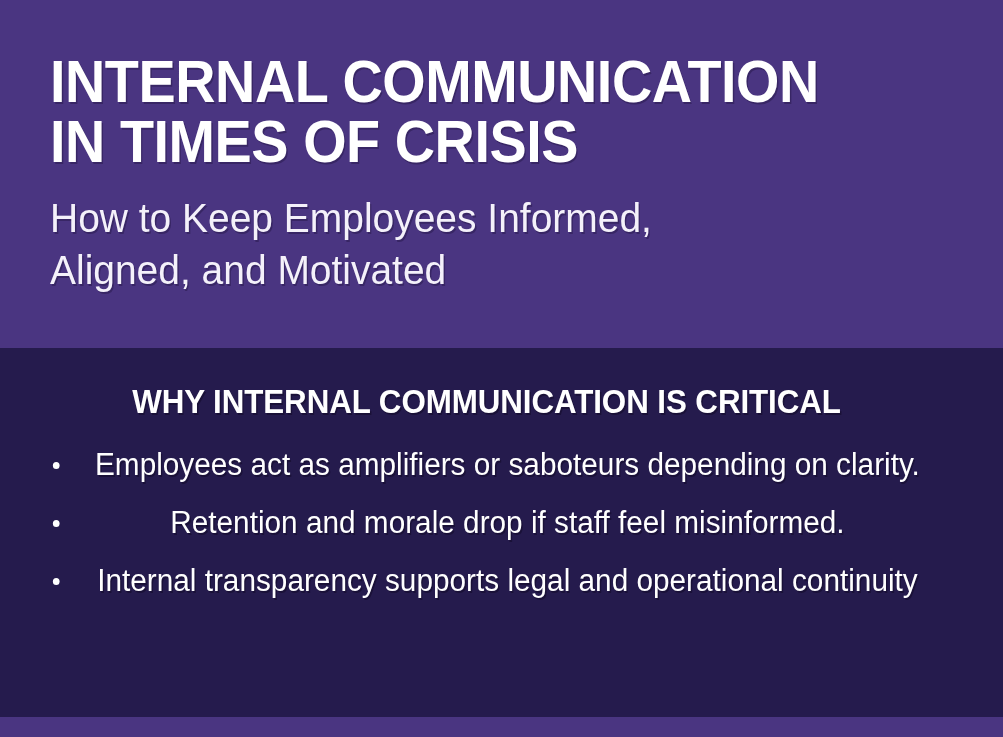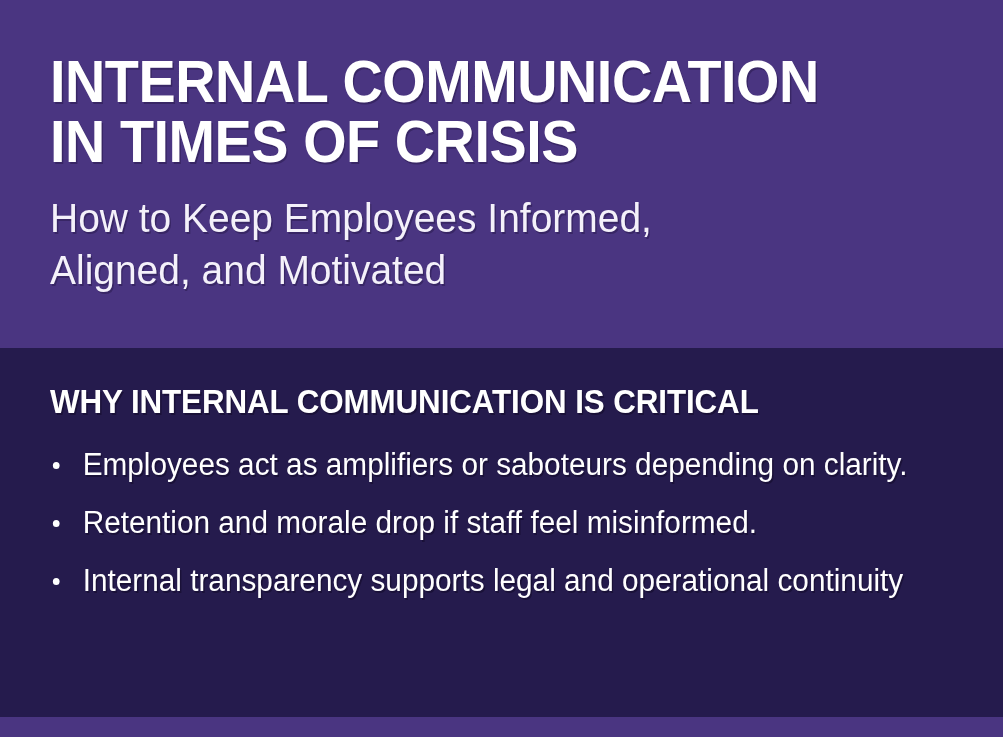--- a/index.html
+++ b/index.html
@@ -80,20 +80,21 @@
     flex: 1 1 auto;
     background: #251b4d;
     overflow: hidden;
   }
 
   .panel-inner {
     position: absolute;
     left: 50px;
     top: 36px;
     right: 34px;
+    text-align: center;
   }
 
   .section-heading {
     font-family: "Liberation Sans Narrow", "Liberation Sans", "DejaVu Sans Condensed", sans-serif;
     font-weight: 700;
     font-size: 33px;
     line-height: 36px;
     letter-spacing: -0.1px;
     color: #ffffff;
     text-transform: uppercase;

